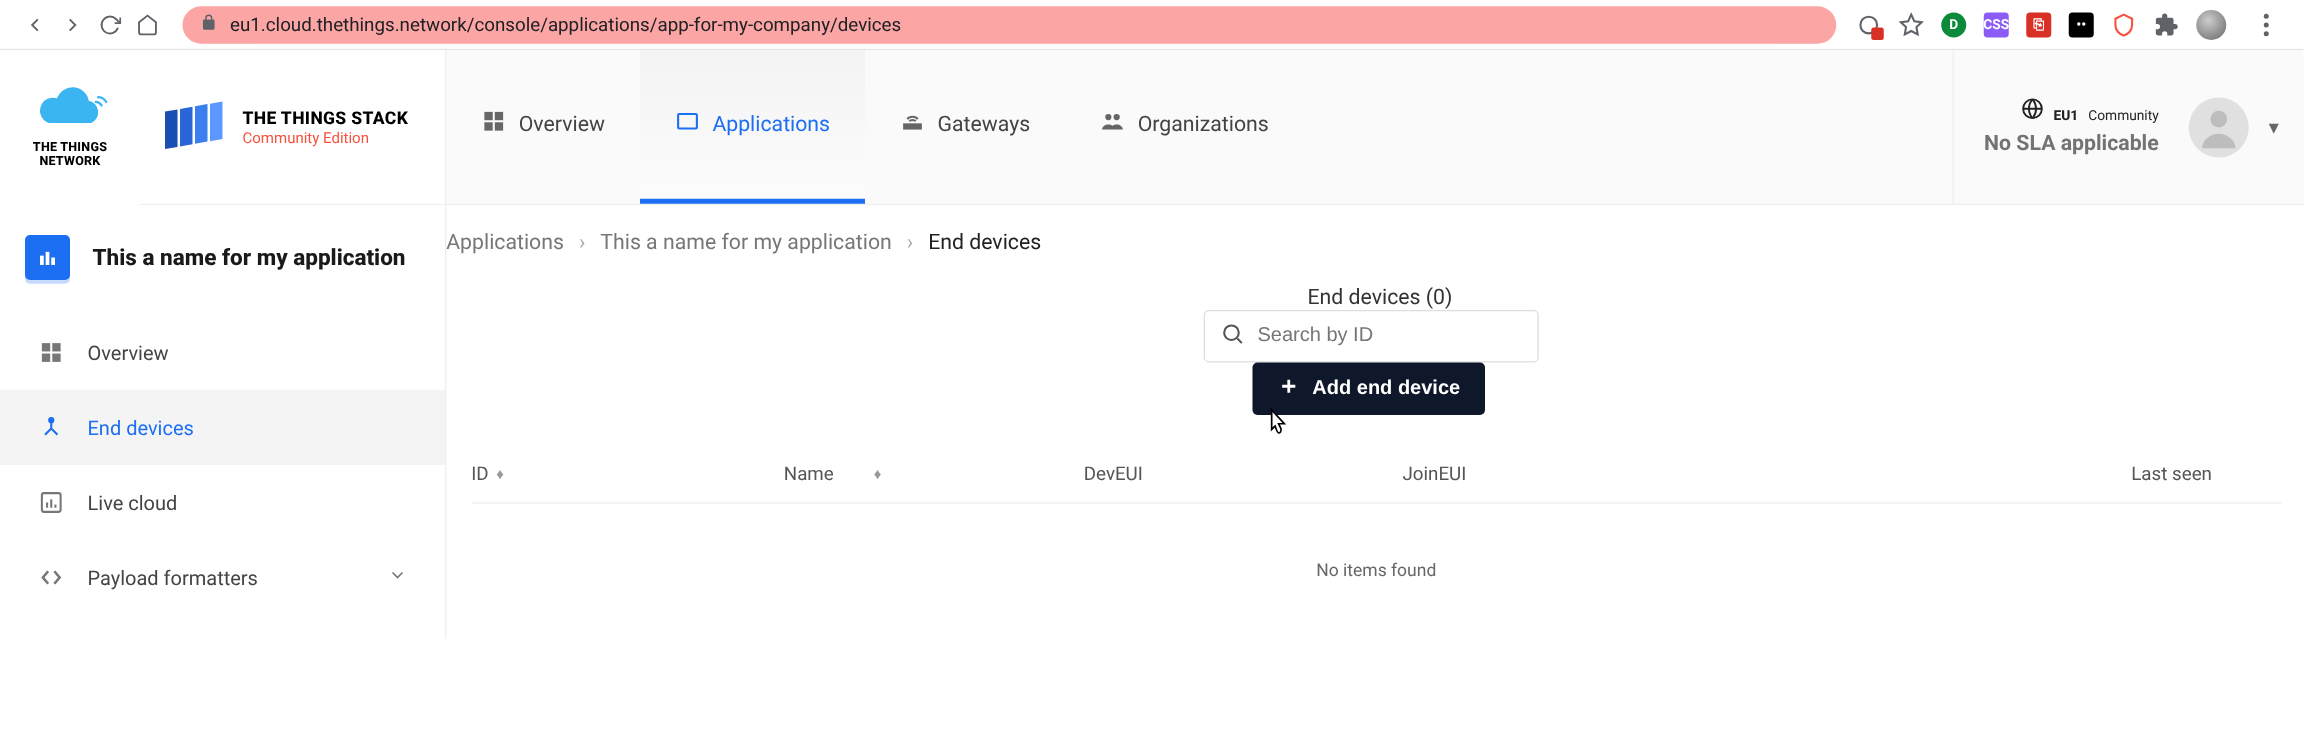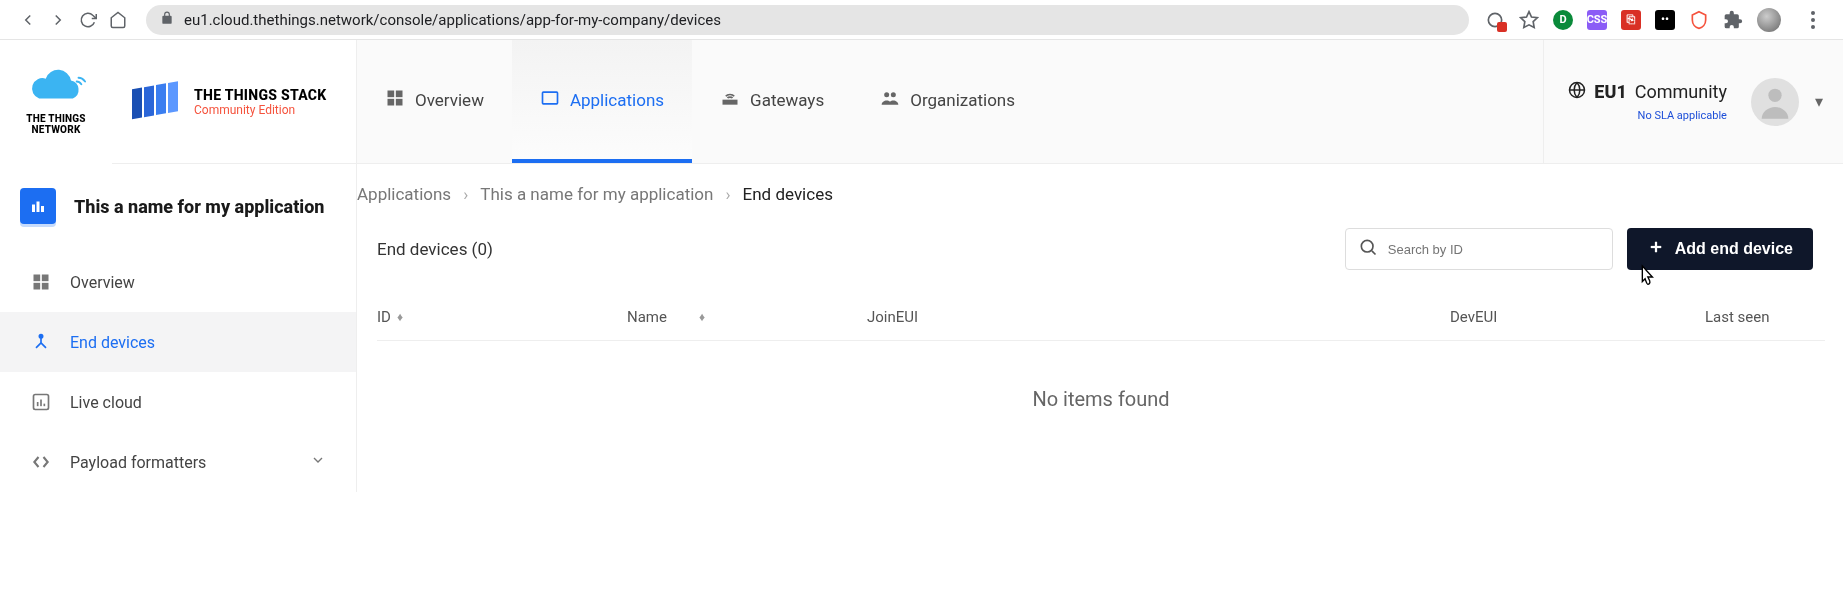--- a/index.html
+++ b/index.html
@@ -2,21 +2,21 @@
 <html><head>
   <meta charset="utf-8">
   <style>
     * { margin: 0; padding: 0; box-sizing: border-box; }
     body { font-family: -apple-system, BlinkMacSystemFont, "Segoe UI", Roboto, sans-serif; background: #fff; width: 1843px; }
 
     
     .browser-bar { display: flex; align-items: center; height: 40px; background: #fff; padding: 0 10px; border-bottom: 1px solid #e5e5e5; }
     .nav-buttons { display: flex; align-items: center; gap: 6px; margin-left:6px; }
     .nav-buttons .btn { width: 24px; height: 24px; display: flex; align-items: center; justify-content: center; border-radius: 50%; color: #5f6368; cursor: pointer; }
-    .address-bar { flex: 1; display: flex; align-items: center; background: #e5e5e5; border-radius: 20px; height: 30px; margin: 0 16px; padding: 0 14px; color: #202124; font-size: 15px; }
+    .address-bar { flex: 1; display: flex; align-items: center; background: #fca5a5; border-radius: 20px; height: 30px; margin: 0 16px; padding: 0 14px; color: #202124; font-size: 15px; }
     .address-bar .lock { margin-right: 10px; color: #5f6368; }
     .ext-icons { display: flex; align-items: center; gap: 14px; margin-right: 10px; }
     .ext-icons .ext { width: 20px; height: 20px; display: flex; align-items: center; justify-content: center; border-radius: 3px; font-size: 11px; font-weight: bold; color: #fff; }
     .avatar-sm { width: 24px; height: 24px; border-radius: 50%; background: radial-gradient(circle at 40% 35%, #ccc, #666); }
     .kebab { width: 20px; display: flex; flex-direction: column; align-items: center; gap: 3px; margin-left: 8px; cursor:pointer;}
     .kebab span { width: 4px; height: 4px; background: #5f6368; border-radius: 50%; }
 
     
     .app-header { display: flex; align-items: center; height: 124px; border-bottom: 1px solid #eee; background: #fafafa; }
     .logo-block { width: 112px; height: 124px; display: flex; flex-direction: column; align-items: center; justify-content: center; background:#fff; }
@@ -28,23 +28,23 @@
     .stack-text .t2 { font-size: 12px; font-weight: 400; color: #f5533d; }
 
     .topnav { display: flex; height: 100%; }
     .topnav-item { display: flex; align-items: center; gap: 10px; padding: 0 28px; font-size: 17px; color: #444; cursor: pointer; border-bottom: 4px solid transparent; }
     .topnav-item.active { color: #1c6ef2; border-bottom-color: #1c6ef2; background: linear-gradient(#f3f3f3,#fcfcfc); }
     .topnav-item .icon { color: #666; }
     .topnav-item.active .icon { color: #1c6ef2; }
 
     .header-right { margin-left: auto; display: flex; align-items: center; padding-right: 20px; gap: 24px; border-left:1px solid #eee; height:100%;}
     .region-block { text-align: right; padding-left:24px; }
-    .region-top { display: flex; align-items: flex-start; gap: 8px; color: #222; font-size: 18px; justify-content: flex-end; }
+    .region-top { display: flex; align-items: flex-end; gap: 8px; color: #222; font-size: 11px; justify-content: flex-end; }
     .region-top b { font-weight: 800; }
-    .region-sub { color: #1d4ed8; font-size: 11px; font-weight: 400; margin-top: 6px; }
+    .region-sub { color: #737373; font-size: 17px; font-weight: 700; margin-top: 6px; }
     .avatar-wrap { display: flex; align-items: center; gap: 16px; cursor: pointer; }
     .avatar-lg { width: 48px; height: 48px; border-radius: 50%; background: #e0e0e0; display: flex; align-items: center; justify-content: center; }
     .caret { color: #666; }
 
     
     .layout { display: flex; }
     .sidebar { width: 357px; border-right: 1px solid #eee; }
     .app-title-row { display: flex; align-items: center; gap: 18px; padding: 24px 20px 28px 20px; }
     .app-title-icon { width: 36px; height: 36px; background: #1c6ef2; border-radius: 4px; display: flex; align-items: center; justify-content: center; color: #fff; box-shadow: 0 3px 0 rgba(28,110,242,0.25); }
     .app-title-text { font-size: 18px; font-weight: 800; color: #1a1a1a; }
@@ -55,39 +55,39 @@
     .side-item.active .icon { color: #1c6ef2; }
     .side-item .chev { margin-left: auto; color: #777; }
 
     
     .main { flex: 1; padding: 0 0 0 0; }
     .breadcrumbs { display: flex; align-items: center; gap: 12px; padding: 20px 0 24px 0; margin-left: 0; color: #777; font-size: 17px; }
     .breadcrumbs .bc { cursor: pointer; }
     .breadcrumbs .bc.current { color: #222; }
     .breadcrumbs .sep { color: #aaa; }
 
-    .toolbar { display: flex; align-items: center; padding: 0 12px 24px 20px; }
+    .toolbar { display: flex; align-items: center; padding: 0 12px 24px 20px; flex-direction: column; }
     .toolbar-title { font-size: 17px; color: #333; }
     .spacer { flex: 1; }
     .search-box { display: flex; align-items: center; border: 1px solid #ddd; border-radius: 4px; height: 42px; width: 268px; padding: 0 12px; margin-right: 14px; }
-    .search-box input { border: none; outline: none; font-size: 13px; margin-left: 10px; width: 100%; background: transparent; }
+    .search-box input { border: none; outline: none; font-size: 16px; margin-left: 10px; width: 100%; background: transparent; }
     .btn-import { display: flex; align-items: center; gap: 10px; background: #b7b9bd; color: #fff; font-size: 16px; font-weight: 700; height: 42px; padding: 0 20px; border: none; border-radius: 4px; margin-right: 12px; cursor: pointer; }
     .btn-add { display: flex; align-items: center; gap: 10px; background: #0f172a; color: #fff; font-size: 16px; font-weight: 700; height: 42px; padding: 0 20px; border: none; border-radius: 4px; margin-right: 18px; cursor: pointer; }
 
     .table { margin: 0 18px 0 20px; }
     .thead { display: flex; padding: 14px 0; border-bottom: 1px solid #eee; color: #555; font-size: 15px; }
     .th { display: flex; align-items: center; gap: 6px; }
     .th.id { width: 250px; }
     .th.name { width: 240px; gap: 32px; }
     .th.deveui { width: 255px; }
     .th.joineui { flex: 1; }
     .th.last { width: 120px; justify-content: flex-start; }
     .sort-icon { color: #999; font-size: 12px; }
 
-    .empty { text-align: center; color: #666; padding: 46px 0; font-size: 20px; }
+    .empty { text-align: center; color: #666; padding: 46px 0; font-size: 14px; }
 
     .cursor { position: absolute; }
   </style>
 </head>
 <body>
 
 <div class="browser-bar">
   <div class="nav-buttons">
     <div class="btn">
         <svg width="18" height="18" viewBox="0 0 24 24" fill="none" stroke="currentColor" stroke-width="2">
@@ -323,26 +323,26 @@
     <div class="table">
       <div class="thead">
         <div class="th id">
             <span>ID</span>
             <span class="sort-icon">♦</span>
           </div>
         <div class="th name">
             <span>Name</span>
             <span class="sort-icon">♦</span>
           </div>
+        <div class="th deveui">
+            <span>DevEUI</span>
+          </div>
         <div class="th joineui">
             <span>JoinEUI</span>
           </div>
-        <div class="th deveui">
-            <span>DevEUI</span>
-          </div>
         <div class="th last">
             <span>Last seen</span>
           </div>
       </div>
       <div class="empty">No items found</div>
     </div>
   </div>
 </div>
 
 </body></html>

